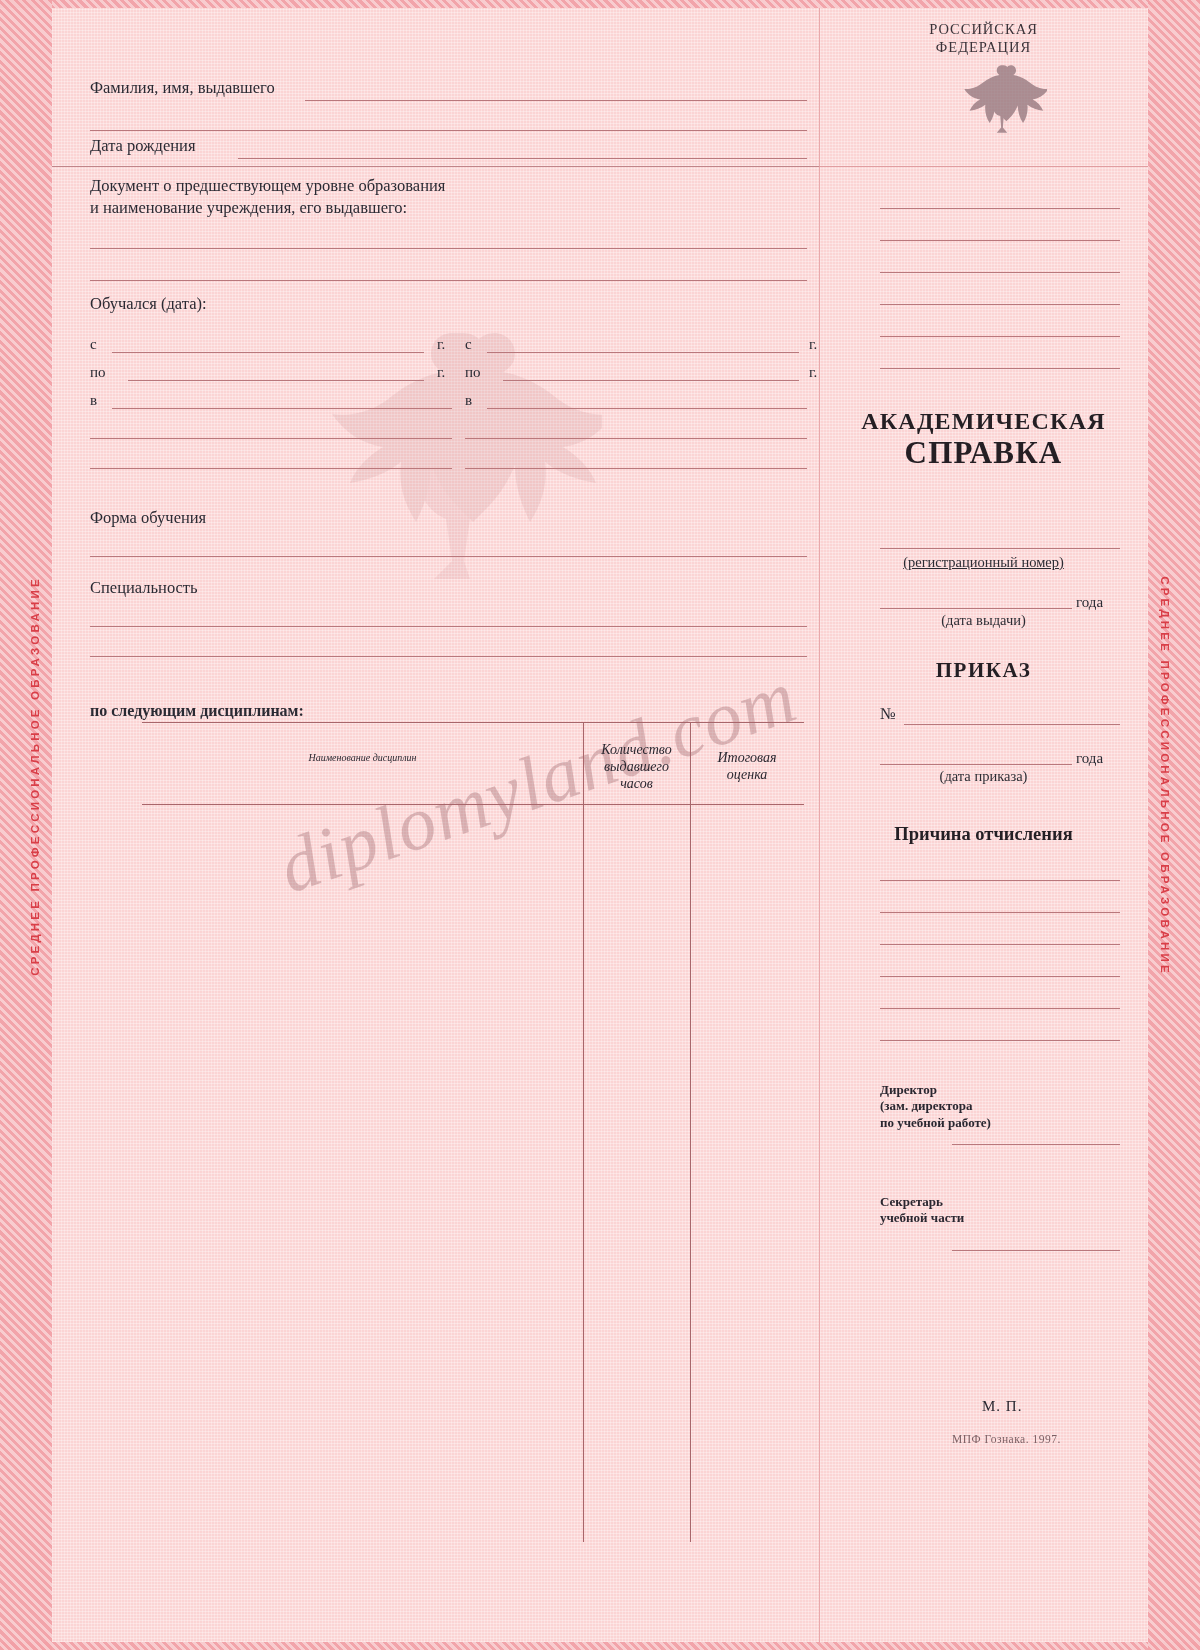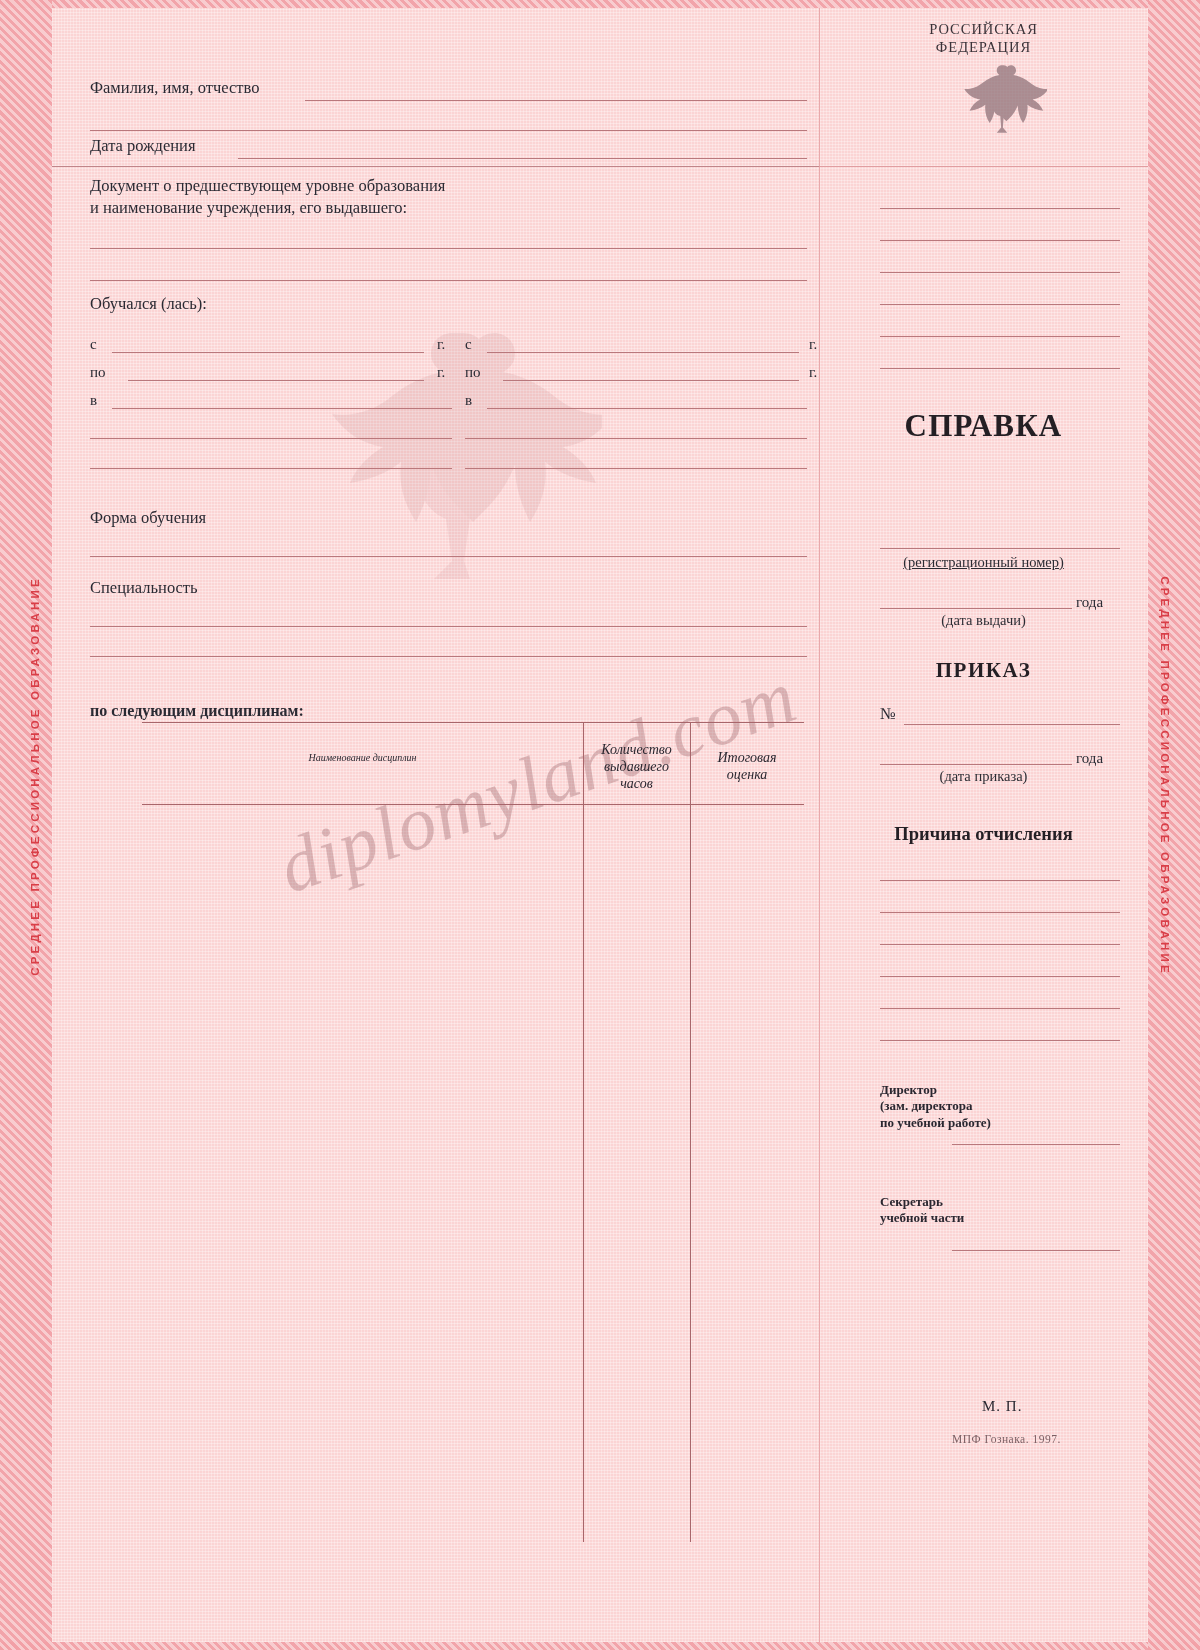--- a/index.html
+++ b/index.html
@@ -264,35 +264,35 @@
       <g fill="#a35a60">
         <path d="M50 10 c-4 0-7 3-7 7 0 3 2 5 4 6 -6 1-12 4-17 8 -6 5-13 7-20 6 4 6 10 10 17 11 -5 3-9 7-11 12 6-1 12-3 17-7 -1 7 1 14 5 20 3-6 5-12 5-19 2 5 5 10 9 14 l5 5 5-5 c4-4 7-9 9-14 0 7 2 13 5 19 4-6 6-13 5-20 5 4 11 6 17 7 -2-5-6-9-11-12 7-1 13-5 17-11 -7 1-14-1-20-6 -5-4-11-7-17-8 2-1 4-3 4-6 0-4-3-7-7-7 -2 0-4 1-5 2 -1-1-3-2-5-2z"></path>
         <path d="M50 48 c-6 0-11 5-11 11 0 6 4 11 9 13 l2 14 -6 6 h12 l-2-6 2-14 c5-2 9-7 9-13 0-6-5-11-11-11z" opacity=".85"></path>
       </g>
     </svg>
 
     <div class="wm-text">diplomyland.com</div>
 
     <div class="inner-left">
 
-      <div class="lbl" style="left:38px; top:70px;">Фамилия, имя, отчество</div>
+      <div class="lbl" style="left:38px; top:70px;">Фамилия, имя, выдавшего</div>
       <div class="rule" style="left:253px; top:92px; width:502px;"></div>
       <div class="rule" style="left:38px; top:122px; width:717px;"></div>
 
       <div class="lbl" style="left:38px; top:128px;">Дата рождения</div>
       <div class="rule" style="left:186px; top:150px; width:569px;"></div>
 
       <div class="rule thin" style="left:0px; top:158px; width:767px;"></div>
 
       <div class="lbl" style="left:38px; top:168px;">Документ о предшествующем уровне образования</div>
       <div class="lbl" style="left:38px; top:190px;">и наименование учреждения, его выдавшего:</div>
       <div class="rule" style="left:38px; top:240px; width:717px;"></div>
       <div class="rule" style="left:38px; top:272px; width:717px;"></div>
 
-      <div class="lbl" style="left:38px; top:286px;">Обучался (лась):</div>
+      <div class="lbl" style="left:38px; top:286px;">Обучался (дата):</div>
 
       <div class="lbl small" style="left:38px; top:328px;">с</div>
       <div class="rule" style="left:60px; top:344px; width:312px;"></div>
       <div class="lbl small" style="left:385px; top:328px;">г.</div>
 
       <div class="lbl small" style="left:38px; top:356px;">по</div>
       <div class="rule" style="left:76px; top:372px; width:296px;"></div>
       <div class="lbl small" style="left:385px; top:356px;">г.</div>
 
       <div class="lbl small" style="left:38px; top:384px;">в</div>
@@ -356,20 +356,21 @@
     <div class="hdr-sep"></div>
 
     <div class="rule" style="left:828px; top:200px; width:240px;"></div>
     <div class="rule" style="left:828px; top:232px; width:240px;"></div>
     <div class="rule" style="left:828px; top:264px; width:240px;"></div>
     <div class="rule" style="left:828px; top:296px; width:240px;"></div>
     <div class="rule" style="left:828px; top:328px; width:240px;"></div>
     <div class="rule" style="left:828px; top:360px; width:240px;"></div>
 
     <div class="doc-title" style="top:400px;">
+      <div class="l1">АКАДЕМИЧЕСКАЯ</div>
       <div class="l2">СПРАВКА</div>
     </div>
 
     <div class="rule" style="left:828px; top:540px; width:240px;"></div>
     <div class="center-note" style="top:546px;text-decoration:underline;">(регистрационный номер)</div>
 
     <div class="rule" style="left:828px; top:600px; width:192px;"></div>
     <div class="lbl small" style="left:1024px; top:586px;">года</div>
     <div class="center-note" style="top:604px;">(дата выдачи)</div>
 

